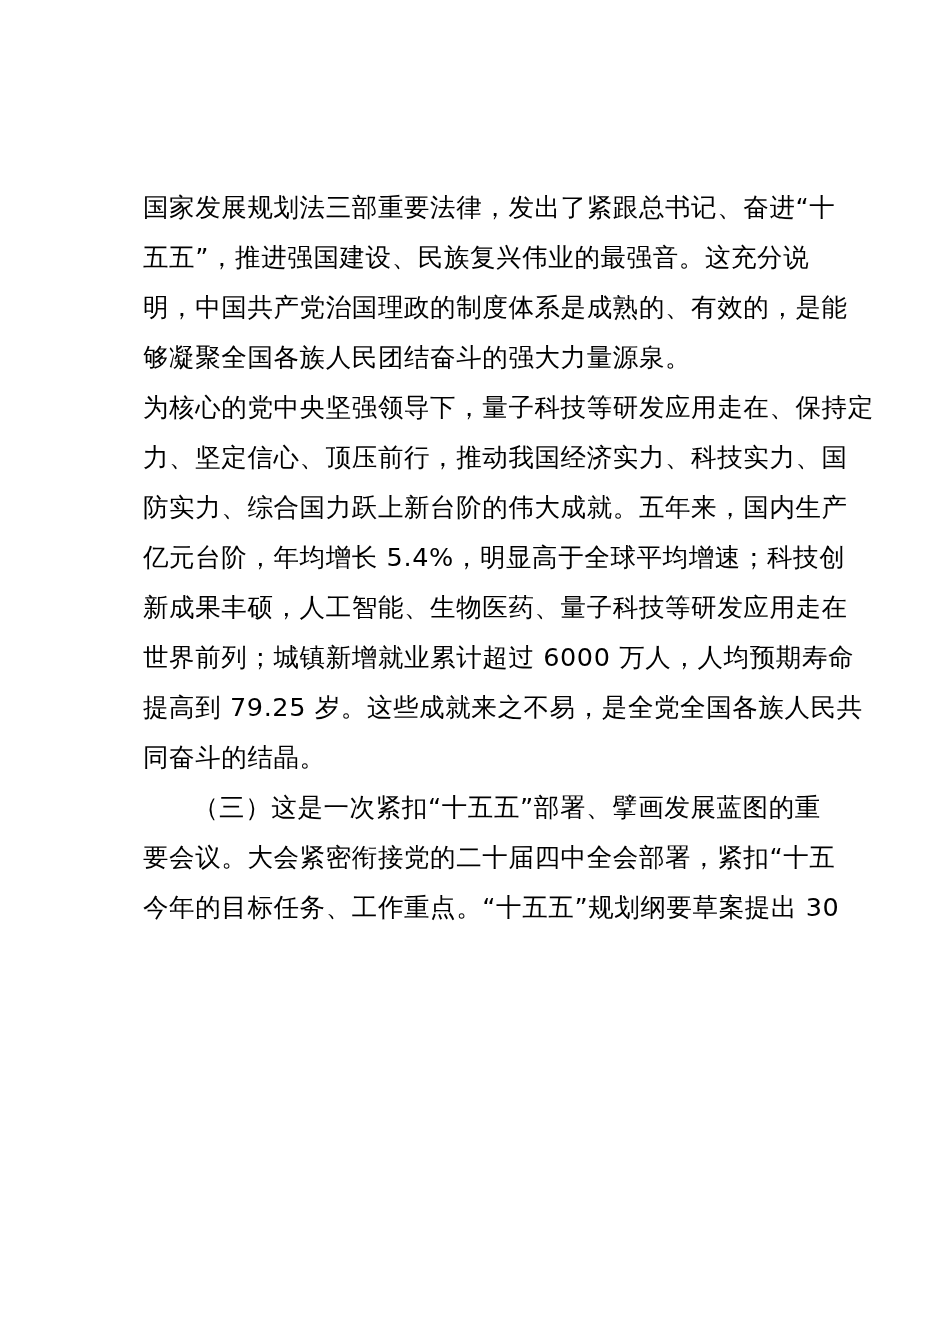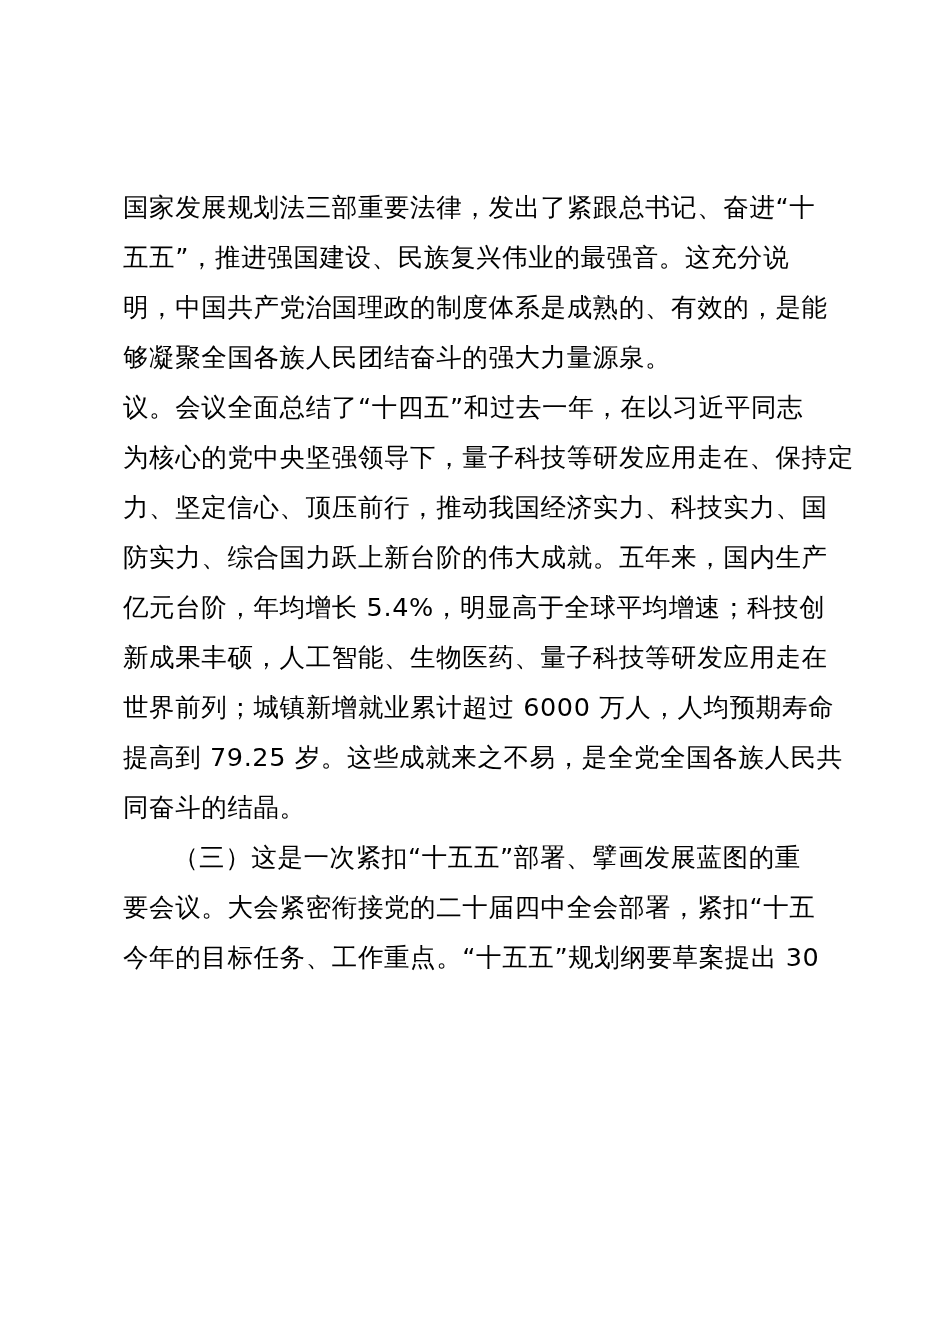--- a/index.html
+++ b/index.html
@@ -10,21 +10,21 @@
     body {
       width: 950px;
       height: 1344px;
       position: relative;
       overflow: hidden;
       font-family: "DejaVu Sans", "Liberation Sans", sans-serif;
       color: #000000;
     }
     .page {
       position: absolute;
-      left: 123px;
+      left: 143px;
       top: 182px;
       width: 720px;
     }
     .line {
       height: 50px;
       line-height: 50px;
       font-size: 25.5px;
       white-space: nowrap;
       letter-spacing: 0.6px;
     }
@@ -38,21 +38,20 @@
 <div class="page">
 
   <div>
     <div class="line">国家发展规划法三部重要法律，发出了紧跟总书记、奋进“十</div>
     <div class="line">五五”，推进强国建设、民族复兴伟业的最强音。这充分说</div>
     <div class="line">明，中国共产党治国理政的制度体系是成熟的、有效的，是能</div>
     <div class="line">够凝聚全国各族人民团结奋斗的强大力量源泉。</div>
   </div>
 
   <div>
-    <div class="line">议。会议全面总结了“十四五”和过去一年，在以习近平同志</div>
     <div class="line">为核心的党中央坚强领导下，量子科技等研发应用走在、保持定</div>
     <div class="line">力、坚定信心、顶压前行，推动我国经济实力、科技实力、国</div>
     <div class="line">防实力、综合国力跃上新台阶的伟大成就。五年来，国内生产</div>
     <div class="line">亿元台阶，年均增长 5.4%，明显高于全球平均增速；科技创</div>
     <div class="line">新成果丰硕，人工智能、生物医药、量子科技等研发应用走在</div>
     <div class="line">世界前列；城镇新增就业累计超过 6000 万人，人均预期寿命</div>
     <div class="line">提高到 79.25 岁。这些成就来之不易，是全党全国各族人民共</div>
     <div class="line">同奋斗的结晶。</div>
   </div>
 

